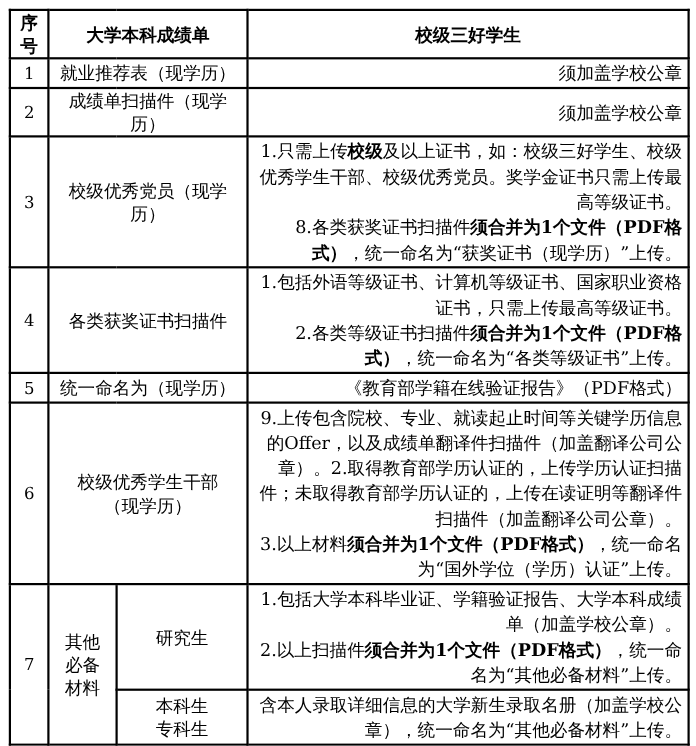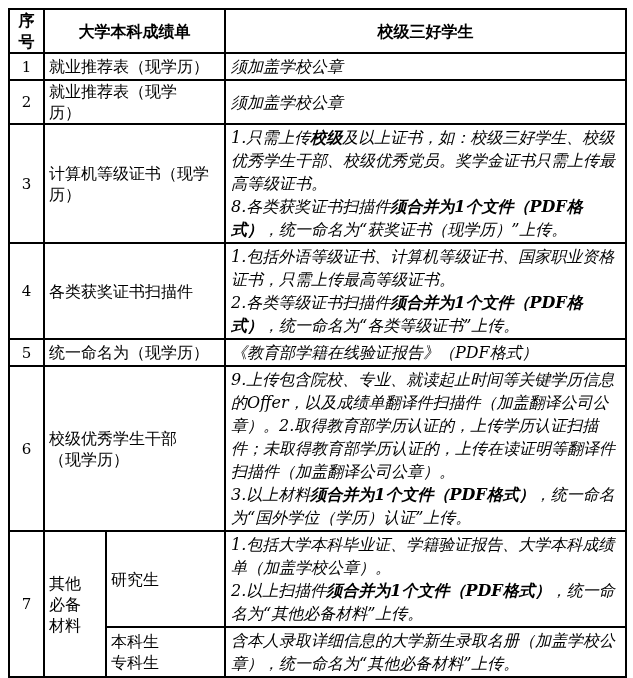--- a/index.html
+++ b/index.html
@@ -30,30 +30,29 @@
     font-weight: bold;
     text-align: center;
     line-height: 21px;
     white-space: pre-line;
   }
   td.no-cell {
     text-align: center;
     font-size: 15px;
   }
   td.type-cell, td.group-cell {
-    text-align: left;
+    text-align: center;
     line-height: 21px;
     white-space: pre-line;
   }
   td.req-cell {
-    text-align: left;
+    text-align: right;
     line-height: 23px;
     white-space: pre-wrap;
     padding: 1px 5px;
-    font-style: italic;
   }
   td.req-cell b { font-weight: bold; }
   
   tr.rh-head { height: 42px; }
   tr.rh-1  { height: 27px; }
   tr.rh-2  { height: 38px; }
   tr.rh-3  { height: 117px; }
   tr.rh-4  { height: 92px; }
   tr.rh-5  { height: 23px; }
   tr.rh-6  { height: 146px; }
@@ -80,27 +79,27 @@
     </tr>
   </thead>
   <tbody id="table-body">
       <tr class="rh-1">
         <td class="no-cell">1</td>
         <td class="type-cell" colspan="2">就业推荐表（现学历）</td>
         <td class="req-cell"><span>须加盖学校公章</span></td>
       </tr>
       <tr class="rh-2">
         <td class="no-cell">2</td>
-        <td class="type-cell" colspan="2">就业推荐表（现学
+        <td class="type-cell" colspan="2">成绩单扫描件（现学
 历）</td>
         <td class="req-cell"><span>须加盖学校公章</span></td>
       </tr>
       <tr class="rh-3">
         <td class="no-cell">3</td>
-        <td class="type-cell" colspan="2">计算机等级证书（现学
+        <td class="type-cell" colspan="2">校级优秀党员（现学
 历）</td>
         <td class="req-cell"><span>1.只需上传</span><b>校级</b><span>及以上证书，如：校级三好学生、校级优秀学生干部、校级优秀党员。奖学金证书只需上传最高等级证书。
 8.各类获奖证书扫描件</span><b>须合并为1个文件（PDF格式）</b><span>，统一命名为“获奖证书（现学历）”上传。</span></td>
       </tr>
       <tr class="rh-4">
         <td class="no-cell">4</td>
         <td class="type-cell" colspan="2">各类获奖证书扫描件</td>
         <td class="req-cell"><span>1.包括外语等级证书、计算机等级证书、国家职业资格证书，只需上传最高等级证书。
 2.各类等级证书扫描件</span><b>须合并为1个文件（PDF格式）</b><span>，统一命名为“各类等级证书”上传。</span></td>
       </tr>

